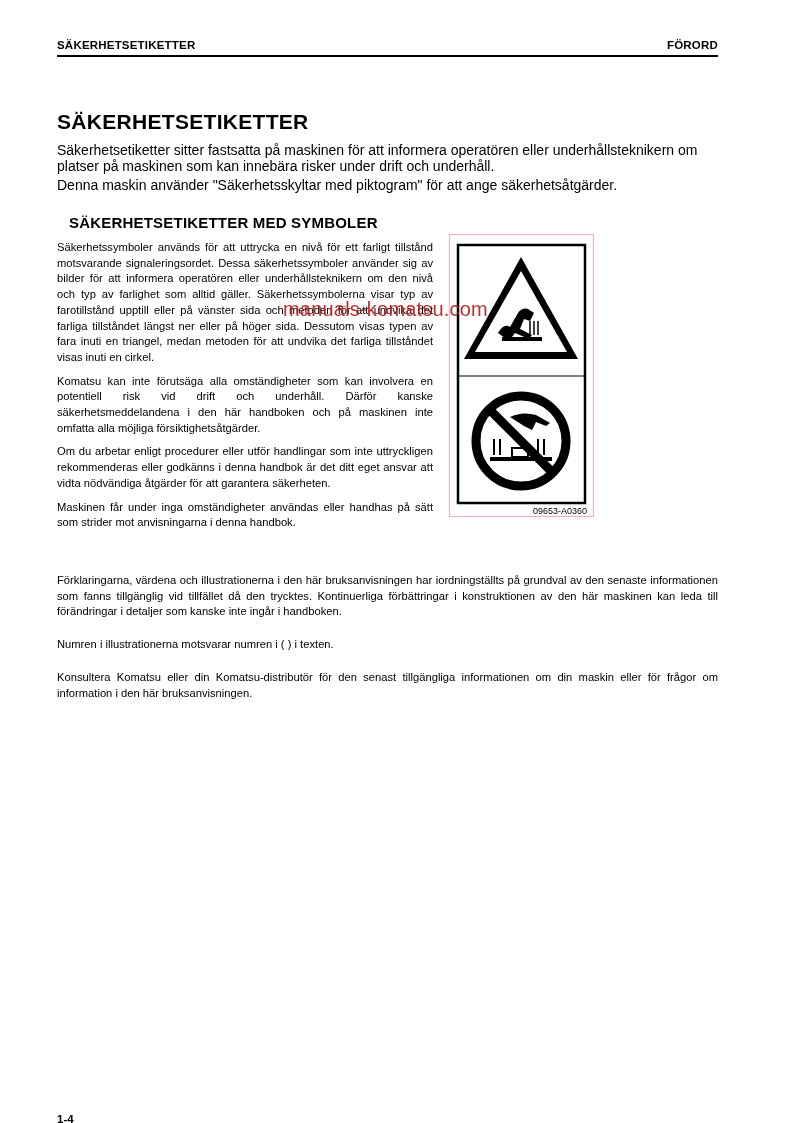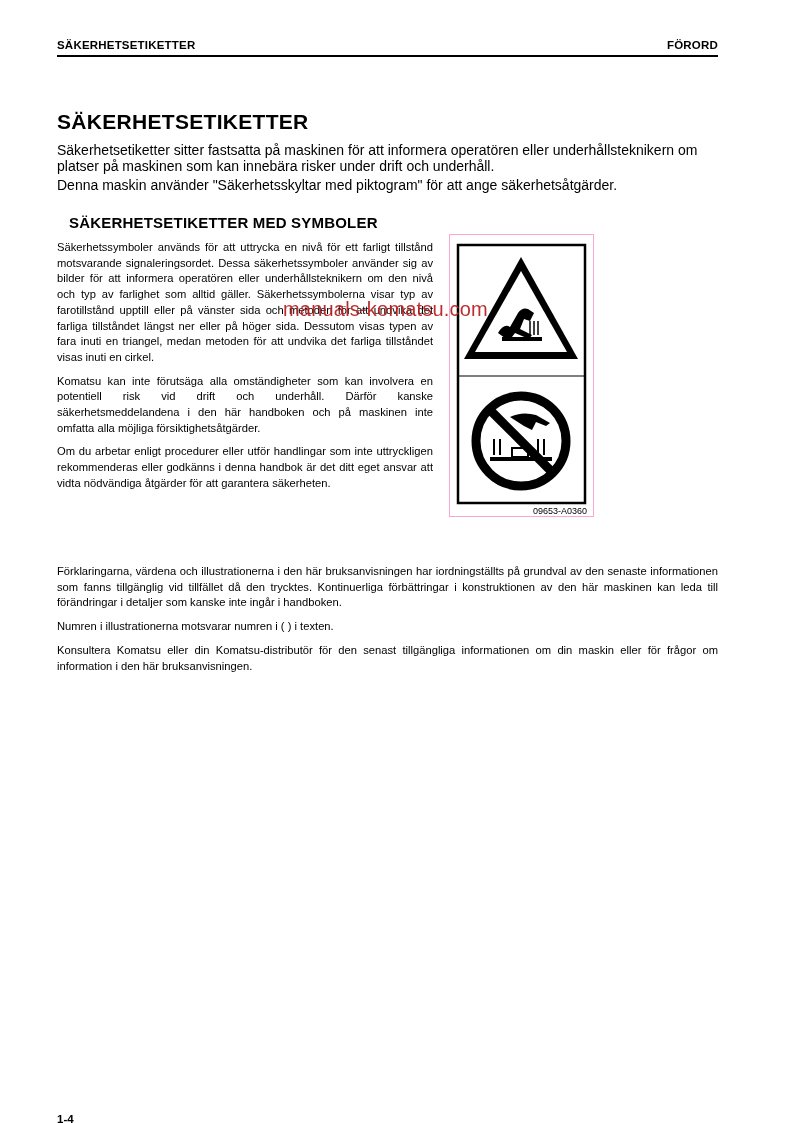--- a/index.html
+++ b/index.html
@@ -10,21 +10,21 @@
   .rh-left { position: absolute; left: 0; top: 2px; font-size: 11.5px; font-weight: bold; letter-spacing: 0.2px; }
   .rh-right { position: absolute; right: 0; top: 2px; font-size: 11.5px; font-weight: bold; letter-spacing: 0.2px; padding-left: 40px; }
   .title { position: absolute; left: 57px; top: 110px; font-size: 21px; font-weight: bold; margin: 0; letter-spacing: 0.3px; }
   .intro { position: absolute; left: 57px; top: 143px; width: 661px; font-size: 14px; line-height: 15.5px; }
   .intro p { margin: 0 0 4px 0; }
   .subtitle { position: absolute; left: 57px; top: 202px; font-size: 15px; font-weight: bold; margin: 12px; letter-spacing: 0.2px; }
   .colText { position: absolute; left: 57px; top: 232px; width: 376px; font-size: 11.2px; line-height: 15.7px;
          text-align: justify; }
   .colText p { margin: 8px 0 4px 0; }
   .full { position: absolute; left: 57px; top: 556px; width: 661px; font-size: 11.2px; line-height: 15.7px; text-align: justify; }
-  .full p { margin: 8px 0 4px 0; }
+  .full p { margin: 17px 0 4px 0; }
   .pictogram { position: absolute; left: 449px; top: 234px; width: 145px; height: 283px;
          border: 1px solid #f9a8d4; box-sizing: border-box; }
   .pictogram svg { display: block; }
   .watermark { position: absolute; left: 283px; top: 298px; font-size: 20px; color: #b91c1c; opacity: 0.92; letter-spacing: 0.2px; }
   .page-num { position: absolute; left: 57px; top: 1113px; font-size: 11.5px; font-weight: bold; }
 </style>
 </head>
 <body>
 
 <div class="running-header">
@@ -38,20 +38,21 @@
   <p>Säkerhetsetiketter sitter fastsatta på maskinen för att informera operatören eller underhållsteknikern om platser på maskinen som kan innebära risker under drift och underhåll.</p>
   <p>Denna maskin använder "Säkerhetsskyltar med piktogram" för att ange säkerhetsåtgärder.</p>
 </div>
 
 <h2 class="subtitle">SÄKERHETSETIKETTER MED SYMBOLER</h2>
 
 <div class="colText">
   <p>Säkerhetssymboler används för att uttrycka en nivå för ett farligt tillstånd motsvarande signaleringsordet. Dessa säkerhetssymboler använder sig av bilder för att informera operatören eller underhållsteknikern om den nivå och typ av farlighet som alltid gäller. Säkerhetssymbolerna visar typ av farotillstånd upptill eller på vänster sida och metoden för att undvika det farliga tillståndet längst ner eller på höger sida. Dessutom visas typen av fara inuti en triangel, medan metoden för att undvika det farliga tillståndet visas inuti en cirkel.</p>
   <p>Komatsu kan inte förutsäga alla omständigheter som kan involvera en potentiell risk vid drift och underhåll. Därför kanske säkerhetsmeddelandena i den här handboken och på maskinen inte omfatta alla möjliga försiktighetsåtgärder.</p>
   <p>Om du arbetar enligt procedurer eller utför handlingar som inte uttryckligen rekommenderas eller godkänns i denna handbok är det ditt eget ansvar att vidta nödvändiga åtgärder för att garantera säkerheten.</p>
+  <p>Maskinen får under inga omständigheter användas eller handhas på sätt som strider mot anvisningarna i denna handbok.</p>
 </div>
 
 <div class="pictogram">
   <svg width="143" height="281" viewBox="0 0 143 281">
     <rect x="8" y="10" width="127" height="258" fill="none" stroke="#000" stroke-width="2.5"></rect>
     <line x1="8" y1="141" x2="135" y2="141" stroke="#000" stroke-width="1.2"></line>
     <g>
       <polygon points="71,22 128,124 14,124" fill="#000"></polygon>
       <polygon points="71,36 117,117 25,117" fill="#fff"></polygon>
       <path d="M48 98 q6 -10 12 -6 l8 -14 q4 -6 10 -4 l6 4 l-4 8 l-6 -2 l-4 10 l12 6 l-3 4 l-14 -6 l-6 8 z" fill="#000"></path>

